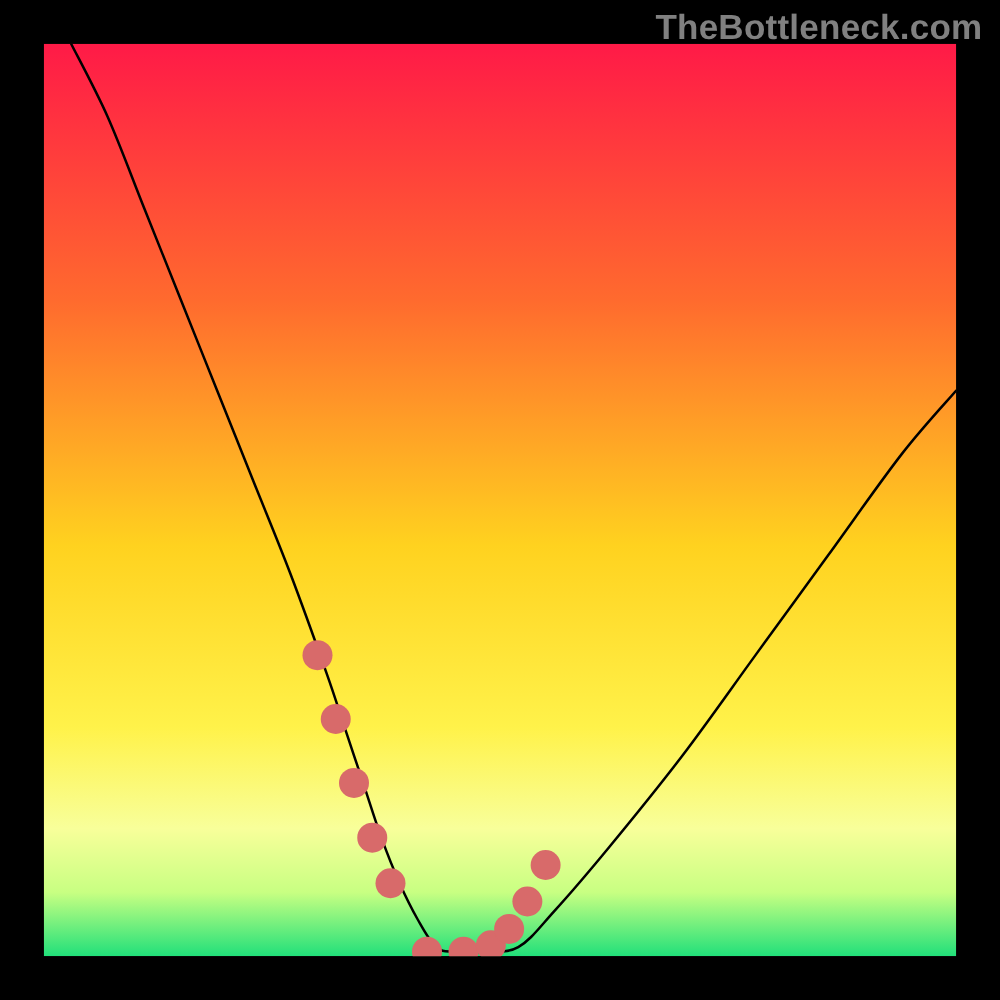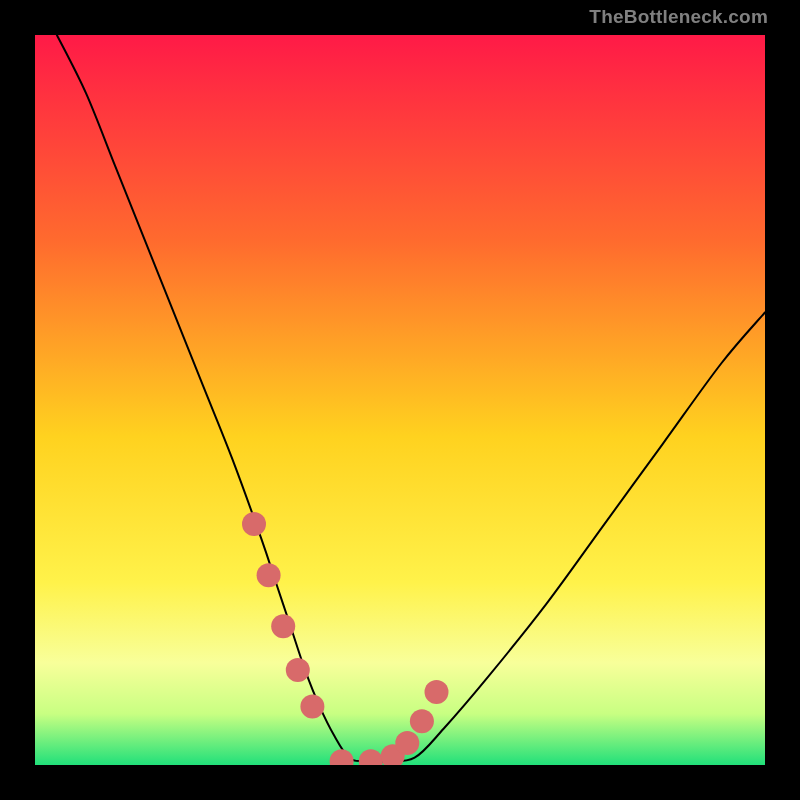--- a/index.html
+++ b/index.html
@@ -14,23 +14,23 @@
     position: absolute;
     left: 0;
     top: 0;
     width: 800px;
     height: 800px;
     background: #000;
   }
   .watermark {
     position: absolute;
     top: 6px;
-    right: 32px;
+    right: 14px;
     font-family: Arial, Helvetica, sans-serif;
-    font-size: 19px;
+    font-size: 28px;
     font-weight: 600;
     color: #808080;
     letter-spacing: 0.2px;
     z-index: 10;
   }
   svg.plot {
     position: absolute;
     left: 35px;
     top: 35px;
     width: 730px;

